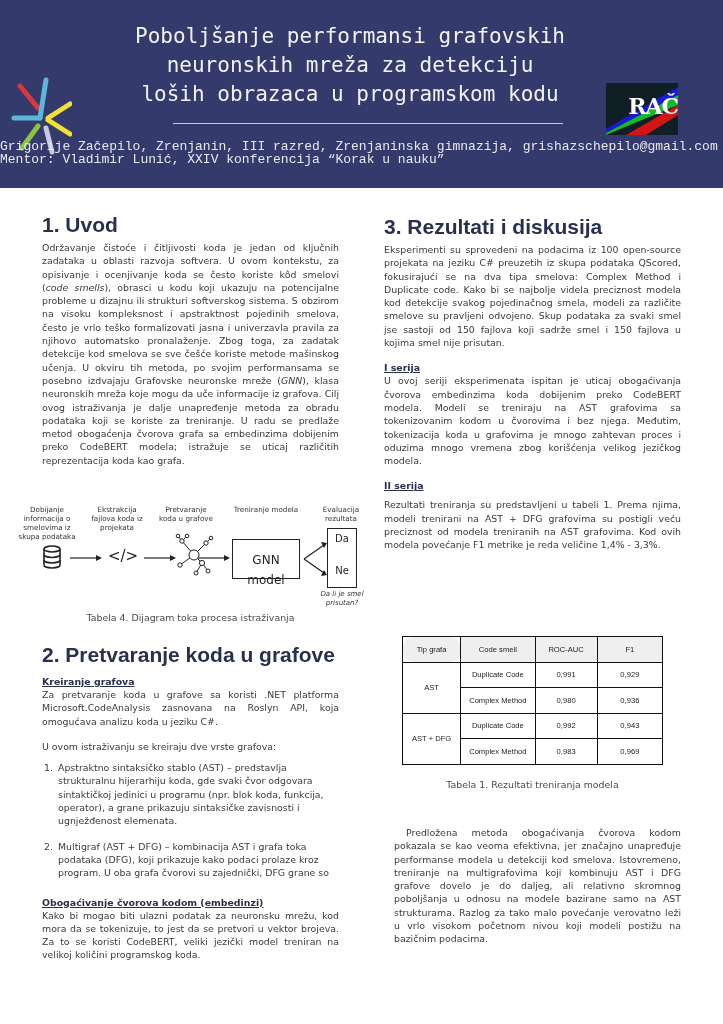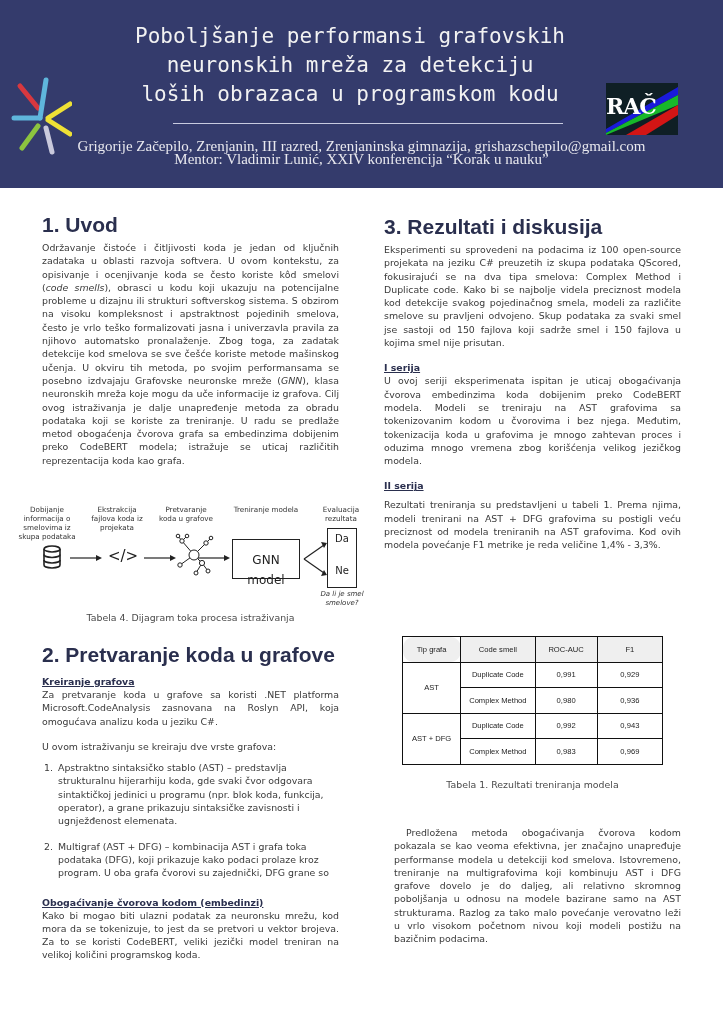--- a/index.html
+++ b/index.html
@@ -14,31 +14,31 @@
       position: absolute; left: 70px; top: 22px; width: 560px;
       text-align: center; color: #f2f2f2;
       font-family: "DejaVu Sans Mono", monospace; font-size: 21px; line-height: 29px;
       letter-spacing: 0px;
     }
     .title-rule {
       position: absolute; left: 173px; top: 123px; width: 234px; height: 1px;
       background: #c8cbe0;
     }
     .authors {
-      position: absolute; left: 0; top: 140px; width: 723px; text-align: center;
-      color: #e8e8ee; font-family: Liberation Serif, serif; font-size: 15px; line-height: 13px;
+      position: absolute; left: 0; top: 140px; width: 723px; text-align: left;
+      color: #e8e8ee; font-family: Liberation Mono, monospace; font-size: 13px; line-height: 13px;
     }
     .star-logo { position: absolute; left: 10px; top: 74px; width: 62px; height: 82px; }
     .rac-logo {
       position: absolute; left: 606px; top: 83px; width: 72px; height: 52px;
       background: #0f1f25; overflow: hidden;
     }
     .rac-logo svg { position: absolute; left: 0; top: 0; }
     .rac-text {
-      position: absolute; left: 0; top: 10px; width: 72px; text-align: left;
+      position: absolute; left: 0; top: 10px; width: 72px; text-align: right;
       color: #ffffff; font-family: "DejaVu Serif", serif; font-weight: bold; font-size: 22px;
       letter-spacing: -1px;
     }
 
     .col { position: absolute; }
     .h1 {
       font-family: "Liberation Sans", sans-serif; font-weight: bold; color: #2a2f4e;
       font-size: 21px; line-height: 24px;
     }
     .p {
@@ -173,21 +173,21 @@
   <svg style="position:absolute;left:288px;top:34px;" width="26" height="44">
     <line x1="2" y1="22" x2="22" y2="8" stroke="#222" stroke-width="1.2"></line>
       <polygon points="19,5 25,6 22,11" fill="#222"></polygon>
     <line x1="2" y1="22" x2="22" y2="36" stroke="#222" stroke-width="1.2"></line>
       <polygon points="19,39 25,38 22,33" fill="#222"></polygon>
   </svg>
   <div class="eval-box">
     <div class="eval-da">Da</div>
     <div class="eval-ne">Ne</div>
   </div>
-  <div class="eval-q">Da li je smel smelove?</div>
+  <div class="eval-q">Da li je smel prisutan?</div>
 </div>
 <div class="caption" style="position:absolute; left:42px; top:612px; width:297px;">Tabela 4. Dijagram toka procesa istraživanja</div>
 
 <div class="col" style="left:42px; top:643px; width:297px;">
   <div class="h1">2. Pretvaranje koda u grafove</div>
   <div class="sub" style="margin-top:8px;">Kreiranje grafova</div>
   <div class="p">Za pretvaranje koda u grafove sa koristi .NET platforma Microsoft.CodeAnalysis zasnovana na Roslyn API, koja omogućava analizu koda u jeziku C#.</div>
   <div class="p" style="margin-top:12px;">U ovom istraživanju se kreiraju dve vrste grafova:</div>
   <ol class="list" style="margin-top:8px; width:290px;">
     <li><span class="num">1.</span><span>Apstraktno sintaksičko stablo (AST) – predstavlja strukturalnu hijerarhiju koda, gde svaki čvor odgovara sintaktičkoj jedinici u programu (npr. blok koda, funkcija, operator), a grane prikazuju sintaksičke zavisnosti i ugnježđenost elemenata.</span></li>

